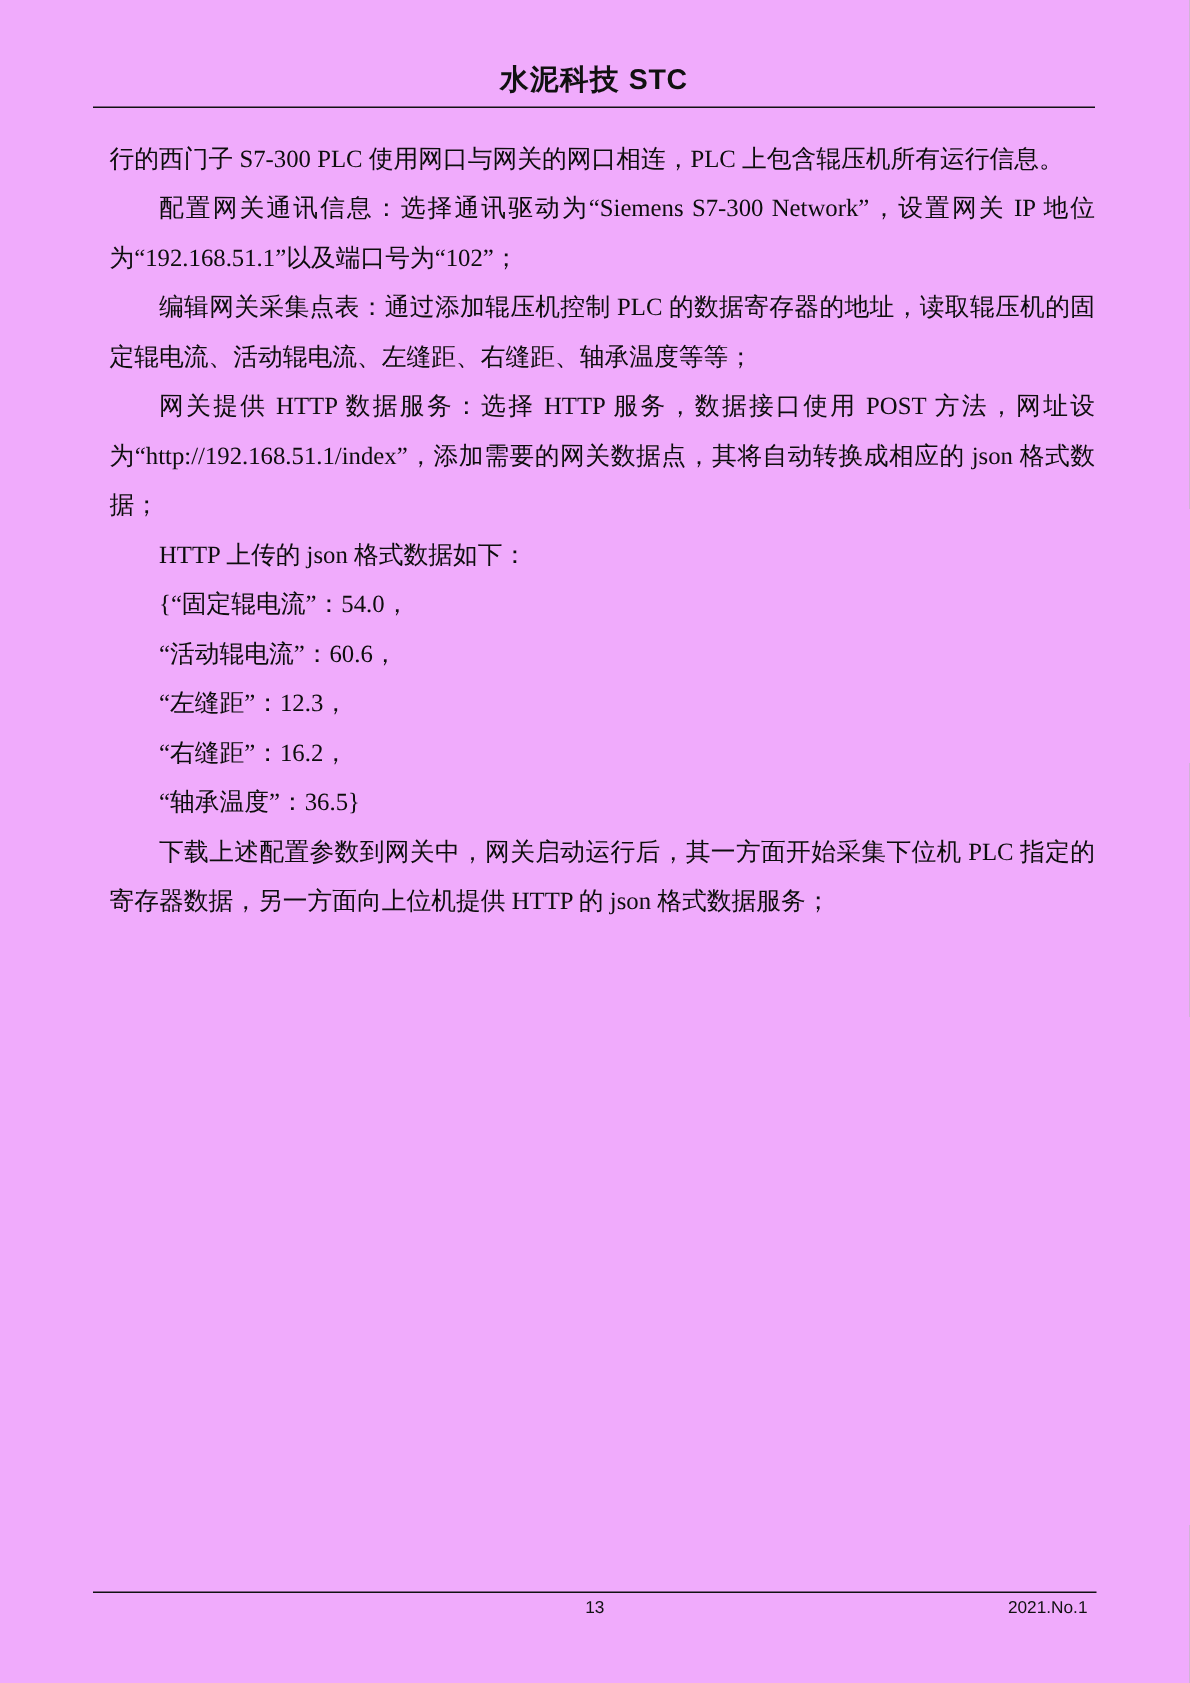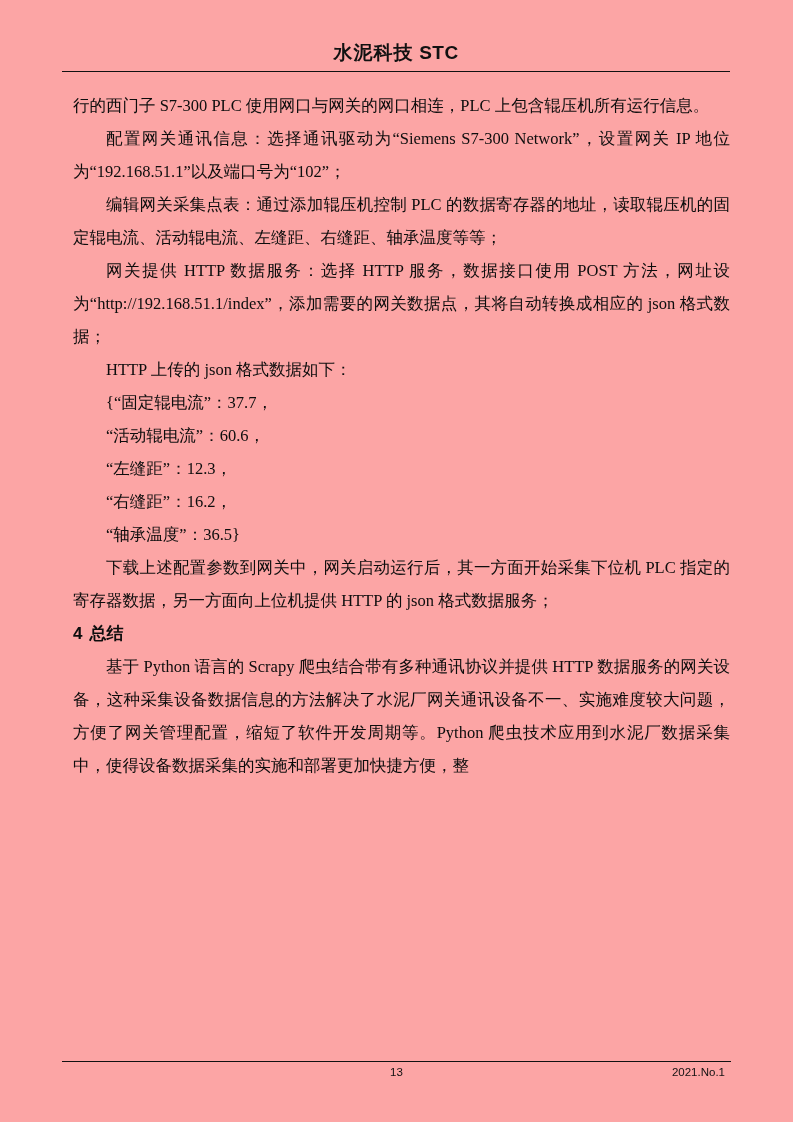--- a/index.html
+++ b/index.html
@@ -7,21 +7,21 @@
     padding: 0;
     background: #b9b9b9;
   }
   body {
     font-family: "Liberation Serif", serif;
   }
   .page {
     position: relative;
     width: 793px;
     height: 1122px;
-    background: #fca5a5;
+    background: #f0abfc;
     margin: 0 auto;
     box-sizing: border-box;
     overflow: hidden;
   }
   .page-inner {
     position: absolute;
     left: 62px;
     top: 40px;
     width: 668px;
     height: 1040px;
@@ -126,34 +126,30 @@
       <p class="p">行的西门子 S7-300 PLC 使用网口与网关的网口相连，PLC 上包含辊压机所有运行信息。</p>
 
       <p class="p indent">配置网关通讯信息：选择通讯驱动为“Siemens S7-300 Network”，设置网关 IP 地位为“192.168.51.1”以及端口号为“102”；</p>
 
       <p class="p indent">编辑网关采集点表：通过添加辊压机控制 PLC 的数据寄存器的地址，读取辊压机的固定辊电流、活动辊电流、左缝距、右缝距、轴承温度等等；</p>
 
       <p class="p indent">网关提供 HTTP 数据服务：选择 HTTP 服务，数据接口使用 POST 方法，网址设为“http://192.168.51.1/index”，添加需要的网关数据点，其将自动转换成相应的 json 格式数据；</p>
 
       <p class="p indent">HTTP 上传的 json 格式数据如下：</p>
 
-      <p class="p indent-1">{“固定辊电流”：37.7，</p>
+      <p class="p indent-1">{“固定辊电流”：54.0，</p>
       <p class="p indent-1">“活动辊电流”：60.6，</p>
       <p class="p indent-1">“左缝距”：12.3，</p>
       <p class="p indent-1">“右缝距”：16.2，</p>
       <p class="p indent-1">“轴承温度”：36.5}</p>
 
       <p class="p indent">下载上述配置参数到网关中，网关启动运行后，其一方面开始采集下位机 PLC 指定的寄存器数据，另一方面向上位机提供 HTTP 的 json 格式数据服务；</p>
 
 
-      <h2 class="section">
-        <span class="num">4</span><span>总结</span>
-      </h2>
 
-      <p class="p indent">基于 Python 语言的 Scrapy 爬虫结合带有多种通讯协议并提供 HTTP 数据服务的网关设备，这种采集设备数据信息的方法解决了水泥厂网关通讯设备不一、实施难度较大问题，方便了网关管理配置，缩短了软件开发周期等。Python 爬虫技术应用到水泥厂数据采集中，使得设备数据采集的实施和部署更加快捷方便，整</p>
 
     </div>
   </div>
 
   <div class="footer">
     <div class="rule-bottom"></div>
     <div class="footer-row">
       <span class="footer-page">13</span>
       <span class="footer-issue">2021.No.1</span>
     </div>

